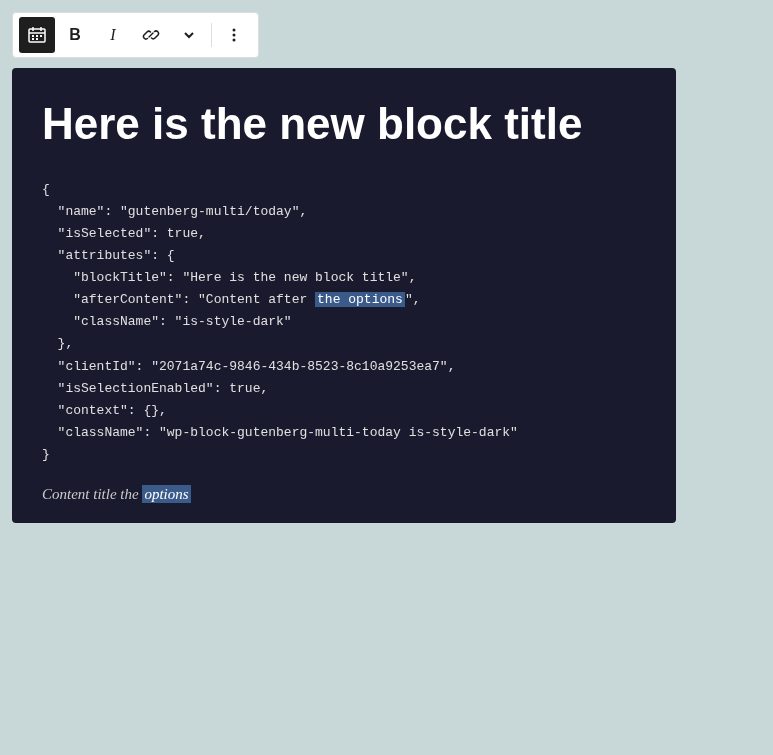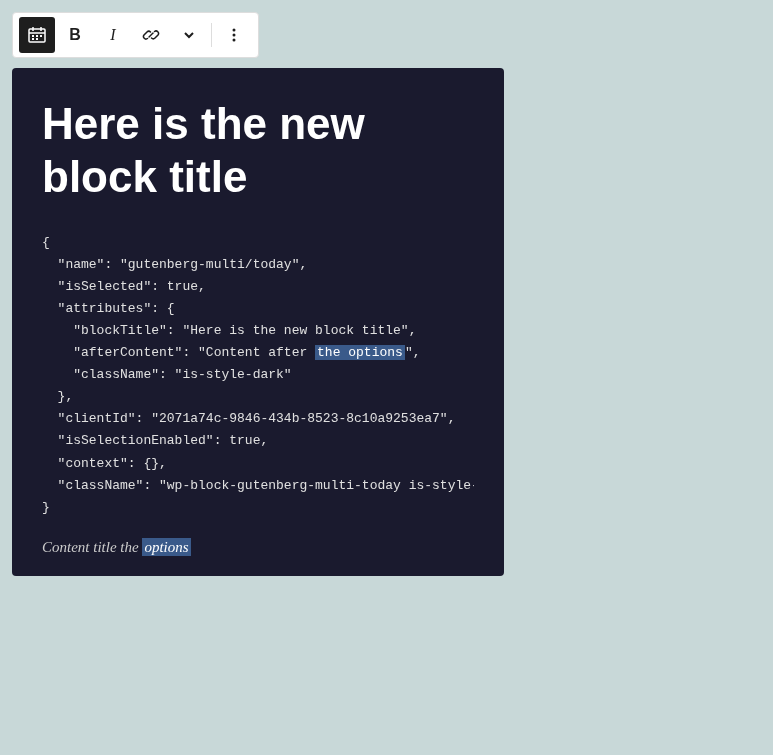--- a/index.html
+++ b/index.html
@@ -49,21 +49,21 @@
 
     .toolbar-divider {
       width: 1px;
       height: 24px;
       background: #ddd;
       margin: 0 2px;
     }
 
     
     .block-container {
-      width: 492px;
+      width: 664px;
       background: #1a1a2e;
       border-radius: 4px;
       padding: 30px 30px 20px 30px;
       position: relative;
     }
 
     .block-title {
       font-size: 44px;
       font-weight: 700;
       color: #ffffff;

